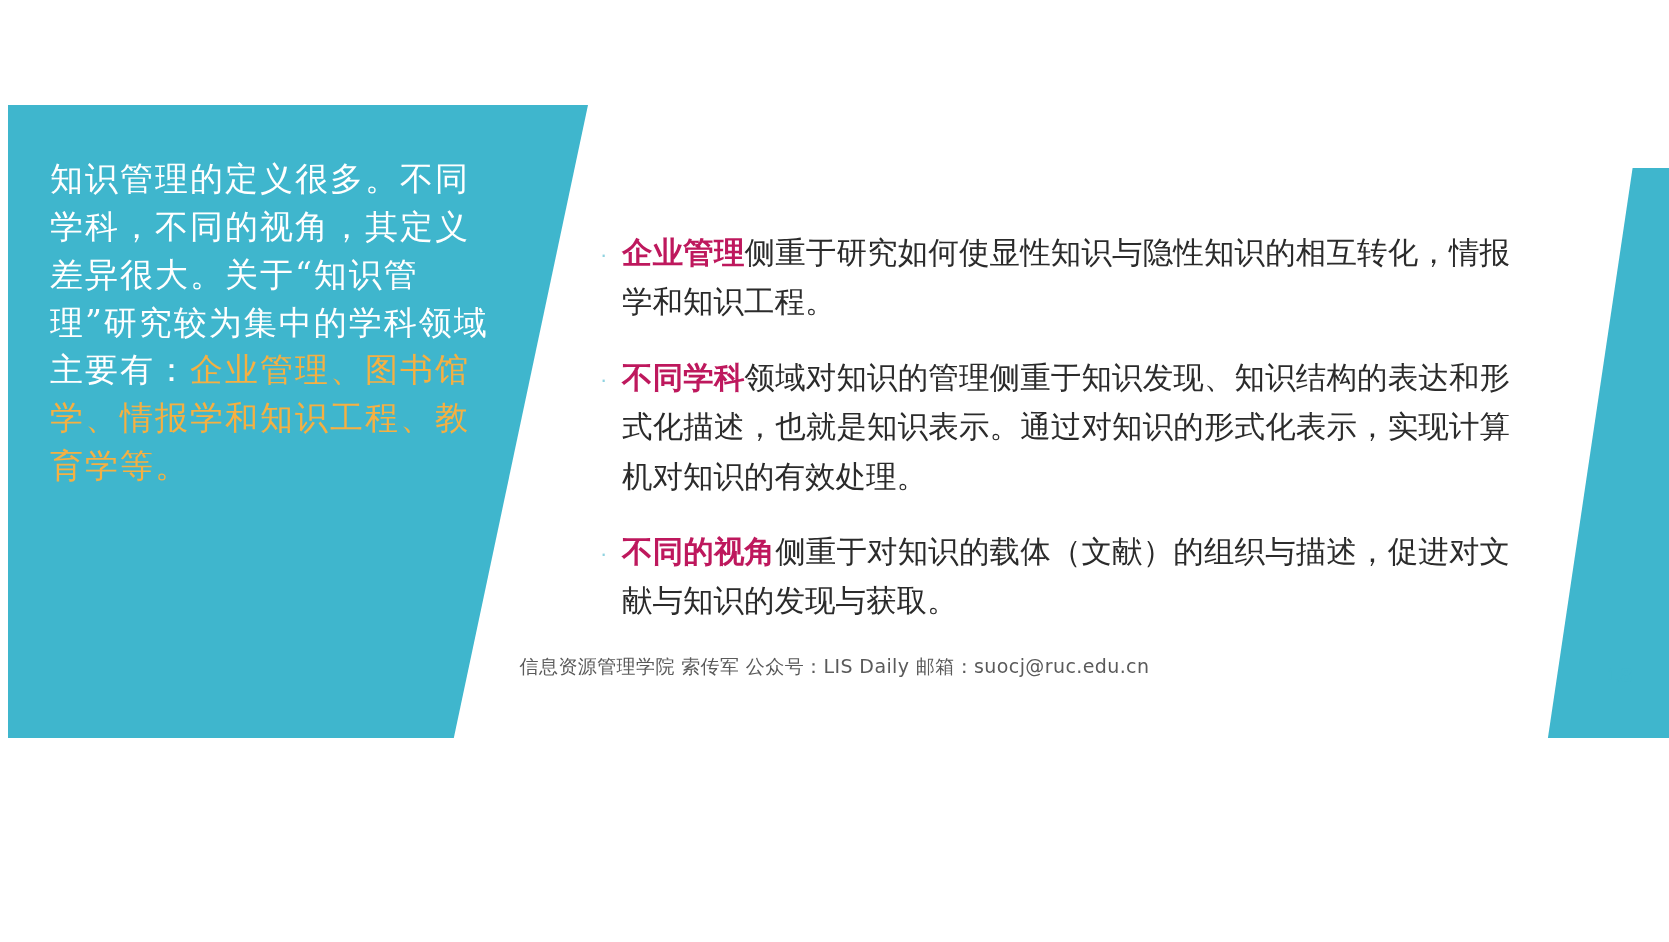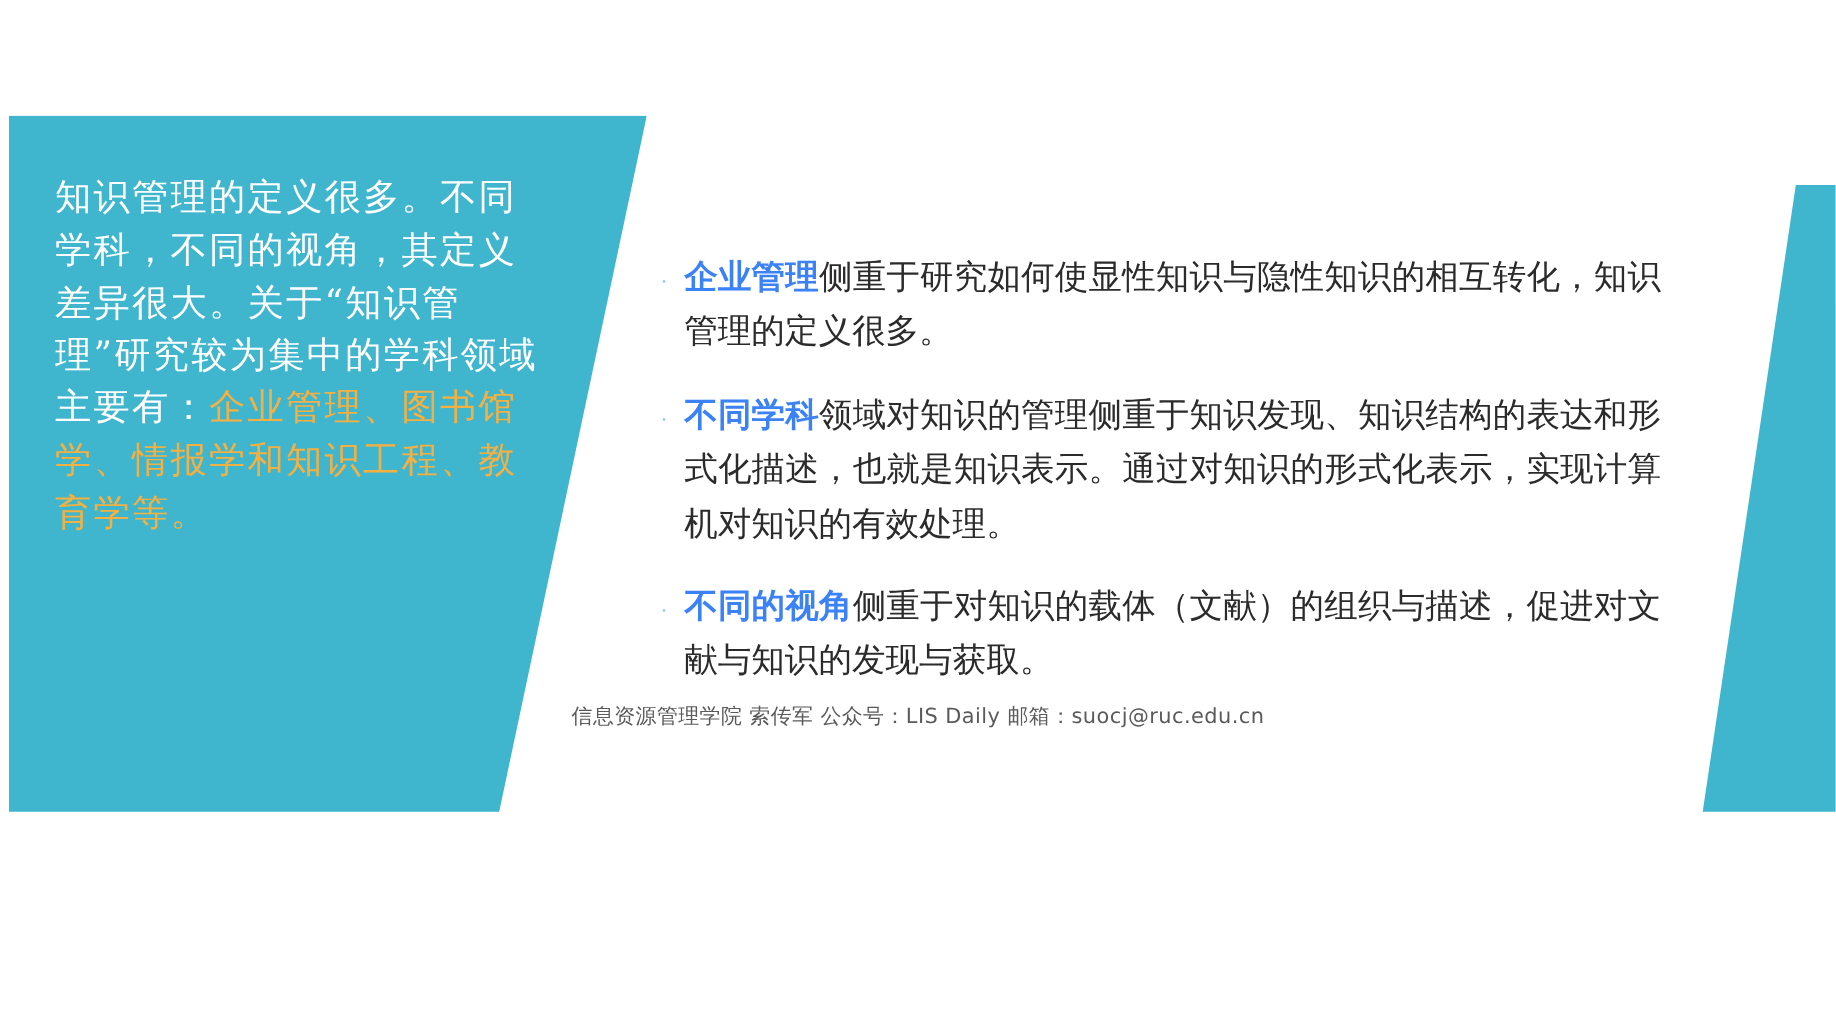--- a/index.html
+++ b/index.html
@@ -85,30 +85,30 @@
   .bullet-text {
     flex: 1 1 auto;
     font-size: 30.5px;
     line-height: 1.62;
     color: #2b2b2b;
     font-family: "DejaVu Sans", sans-serif;
     text-align: justify;
   }
   .bullet-text b {
     font-weight: bold;
-    color: #3b82f6;
+    color: #be185d;
     margin-top: 29px;
   }
 
   
   .footer {
     position: absolute;
     left: 0;
     right: 0;
-    bottom: 74px;
+    bottom: 58px;
     text-align: center;
     font-size: 19px;
     color: #5a5a5a;
     font-family: "DejaVu Sans", sans-serif;
     letter-spacing: 0.4px;
   }
   .page-number {
     position: absolute;
     right: 36px;
     bottom: 52px;
@@ -126,21 +126,21 @@
   <div class="left-panel"></div>
 
   <div class="left-text"><span>知识管理的定义很多。不同学科，不同的视角，其定义差异很大。关于“知识管理”研究较为集中的学科领域主要有：</span><span class="highlight">企业管理、图书馆学、情报学和知识工程、教育学等。</span></div>
 
   <div class="right-wedge"></div>
 
   <div class="content">
 
     <div class="bullet-row">
       <div class="bullet-dot">·</div>
-      <div class="bullet-text"><b>企业管理</b><span>侧重于研究如何使显性知识与隐性知识的相互转化，知识管理的定义很多。</span></div>
+      <div class="bullet-text"><b>企业管理</b><span>侧重于研究如何使显性知识与隐性知识的相互转化，情报学和知识工程。</span></div>
     </div>
 
     <div class="bullet-row">
       <div class="bullet-dot">·</div>
       <div class="bullet-text"><b> 不同学科</b><span>领域对知识的管理侧重于知识发现、知识结构的表达和形式化描述，也就是知识表示。通过对知识的形式化表示，实现计算机对知识的有效处理。</span></div>
     </div>
 
     <div class="bullet-row">
       <div class="bullet-dot">·</div>
       <div class="bullet-text"><b>不同的视角</b><span>侧重于对知识的载体（文献）的组织与描述，促进对文献与知识的发现与获取。</span></div>

